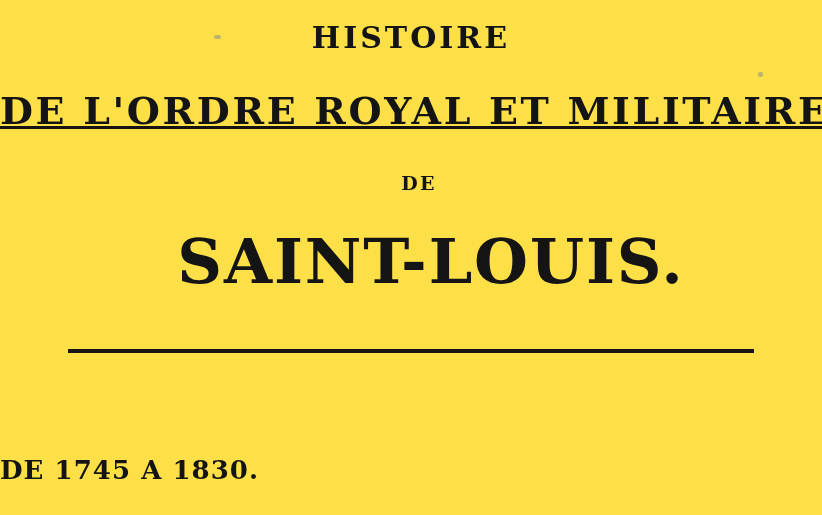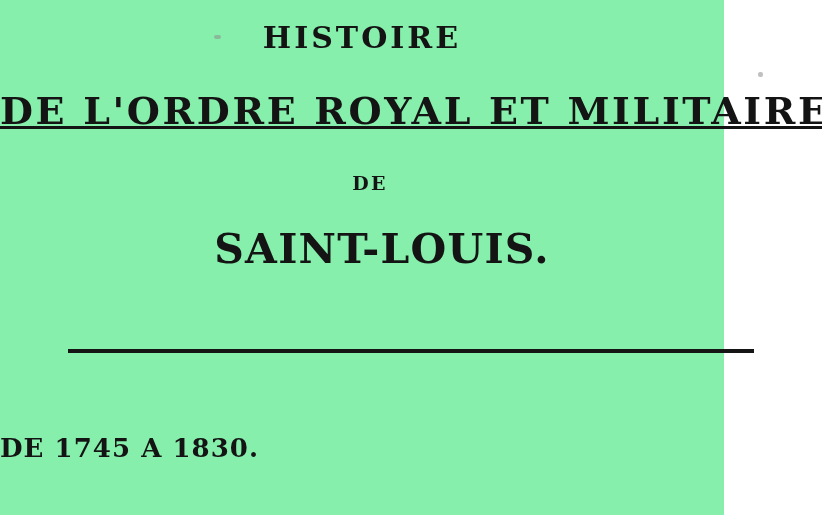--- a/index.html
+++ b/index.html
@@ -9,23 +9,23 @@
   }
   body {
     width: 822px;
     height: 515px;
     overflow: hidden;
     font-family: "Liberation Serif", serif;
     color: #101010;
   }
   .page {
     position: relative;
-    width: 724px;
+    width: 822px;
     height: 515px;
-    background: #86efac;
+    background: #fde047;
   }
 
   .title-block {
     position: absolute;
     left: 0;
     right: 0;
     top: 0;
     text-align: center;
   }
 
@@ -63,21 +63,21 @@
     right: 0;
     font-size: 19px;
     letter-spacing: 0.12em;
   }
 
   .line-4 {
     position: absolute;
     top: 225px;
     left: 0;
     right: 0;
-    font-size: 41px;
+    font-size: 62px;
     letter-spacing: 0.03em;
     padding-left: 40px;
   }
 
   .rule {
     position: absolute;
     top: 349px;
     left: 68px;
     width: 686px;
     height: 4px;
@@ -93,21 +93,21 @@
     letter-spacing: 0.04em;
   }
   .line-5 .italic {
     font-style: italic;
     font-weight: bold;
     letter-spacing: 0.01em;
   }
 
   .line-6 {
     position: absolute;
-    top: 433px;
+    top: 455px;
     left: 0;
     right: 0;
     font-size: 26px;
     letter-spacing: 0.04em;
   }
 
   .smudge {
     position: absolute;
     width: 7px;
     height: 4px;

